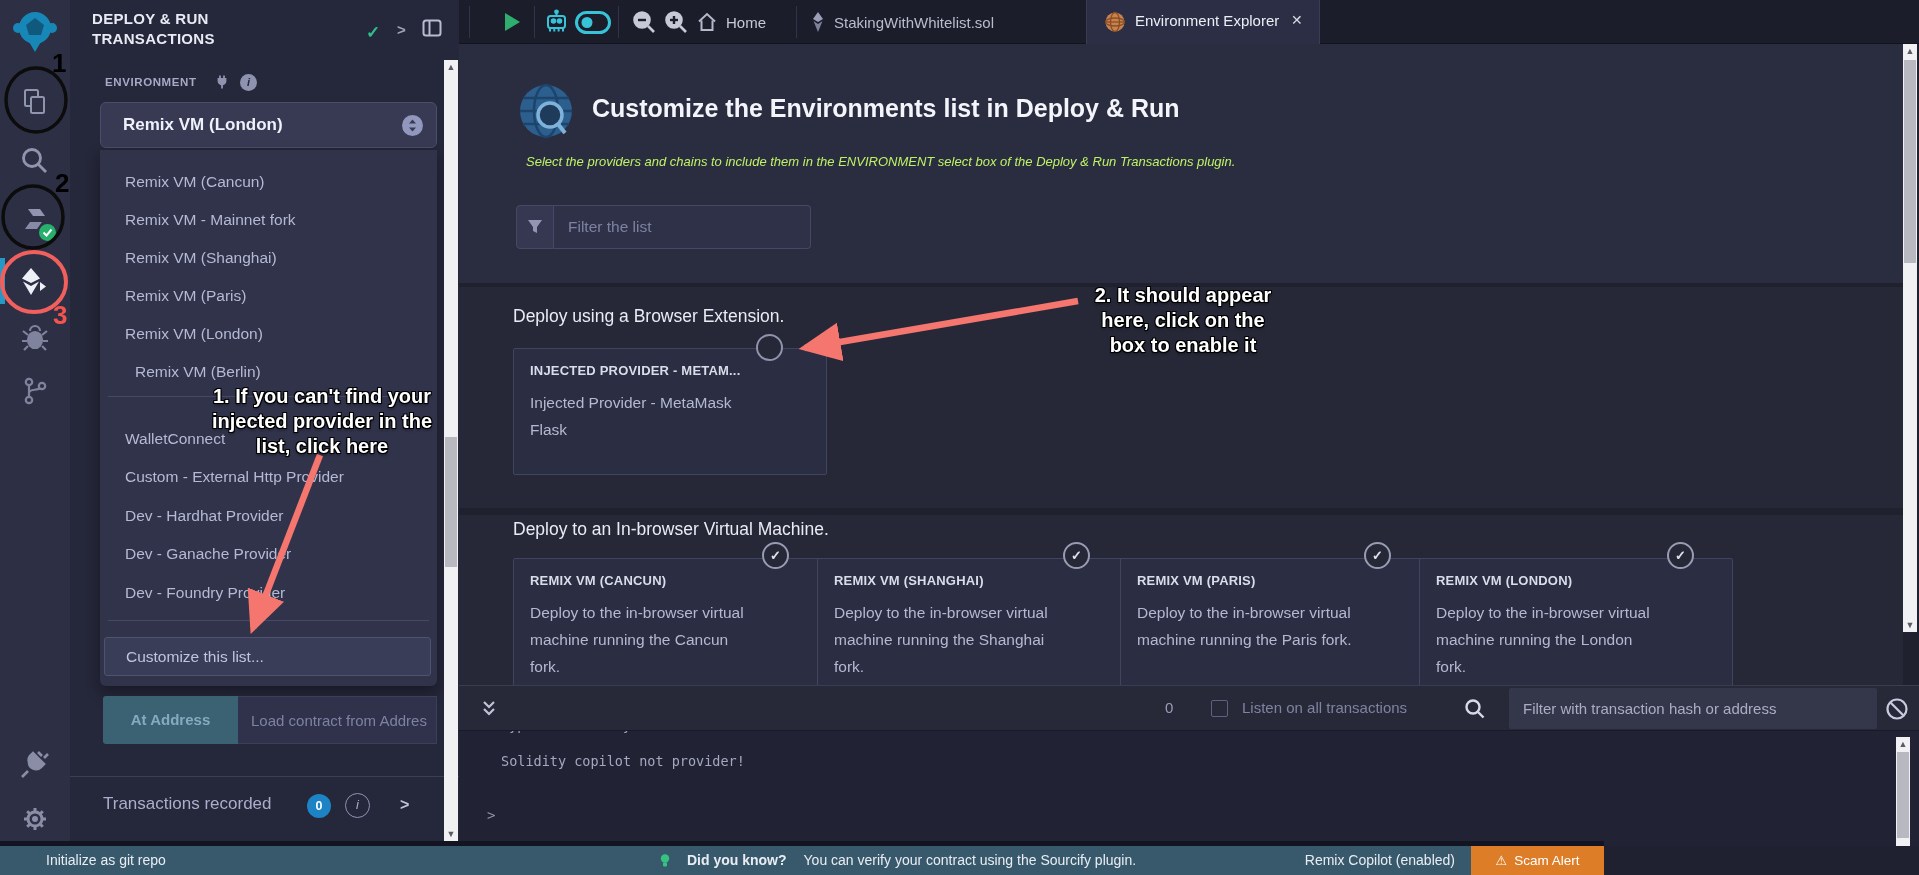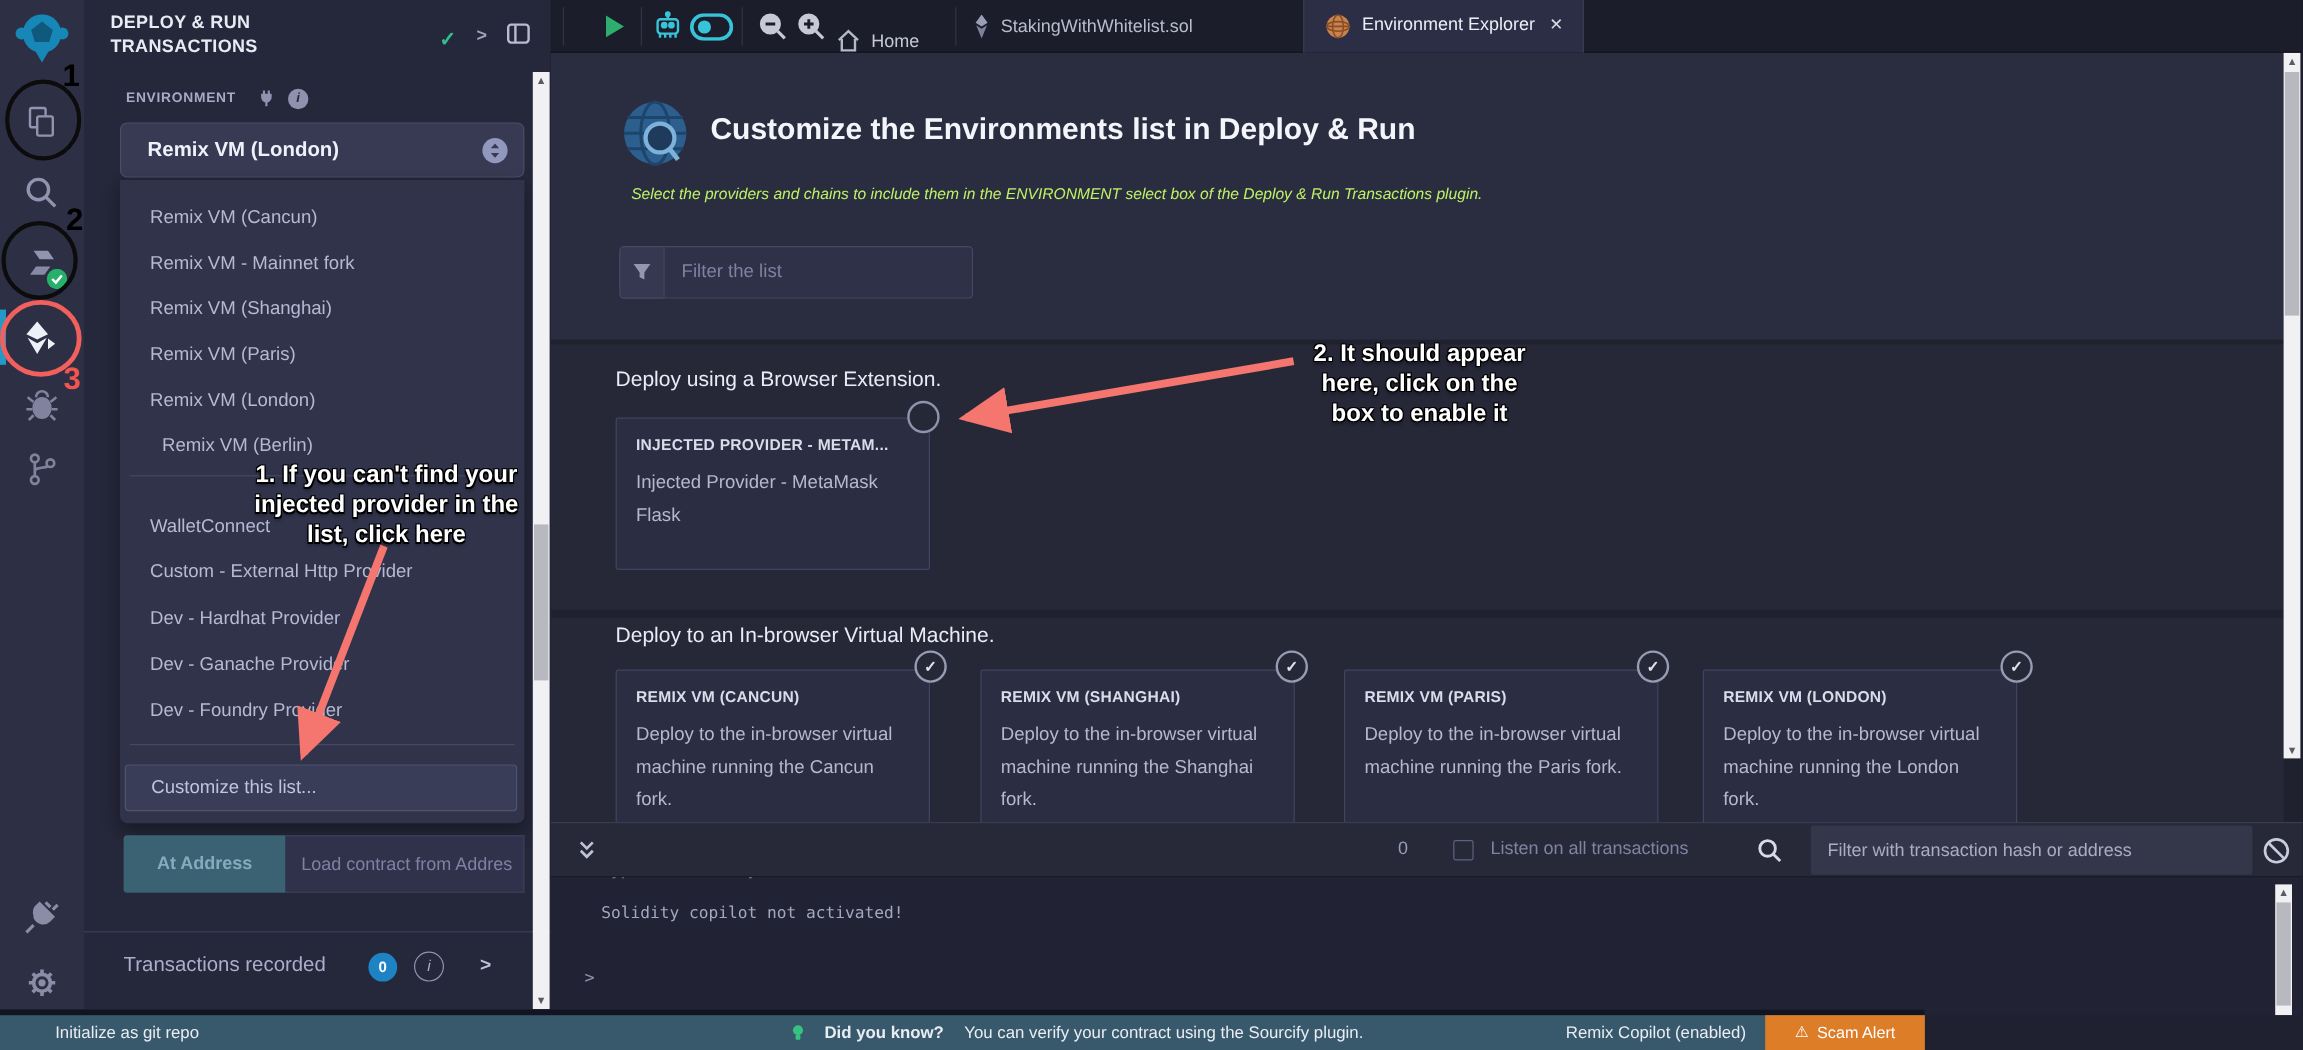--- a/index.html
+++ b/index.html
@@ -71,21 +71,21 @@
   .main-title{position:absolute;left:133px;top:50px;font-size:25px;font-weight:600;color:#f4f5fb;}
   .main-sub{position:absolute;left:67px;top:110px;font-size:13px;font-style:italic;color:#bef264;}
   .funnel-box{position:absolute;left:57px;top:161px;width:38px;height:44px;background:#353850;
               border:1px solid #454963;border-radius:4px 0 0 4px;box-sizing:border-box;
               display:flex;align-items:center;justify-content:center;}
   .filter-input{position:absolute;left:95px;top:161px;width:257px;height:44px;background:#2e3147;
                 border:1px solid #454963;border-left:none;border-radius:0 4px 4px 0;box-sizing:border-box;
                 color:#c6c9dd;font-size:15.5px;padding:0 0 0 14px;font-family:"Liberation Sans",sans-serif;}
   input::placeholder{color:#7e82a2;opacity:1;}
   .sec-title{position:absolute;left:54px;font-size:17.5px;color:#e9ebf5;}
-  .card{position:absolute;width:262px;background:#2b2e43;border:1px solid #40445e;box-sizing:border-box;border-radius:2px;}
+  .card{position:absolute;width:314px;background:#2b2e43;border:1px solid #40445e;box-sizing:border-box;border-radius:2px;}
   .card .ct{position:absolute;left:16px;top:14px;font-size:13px;font-weight:700;color:#d9dce9;letter-spacing:.2px;}
   .card .cb{position:absolute;left:16px;top:40px;width:225px;font-size:15.5px;line-height:27px;color:#b4b8d0;}
   .chk-circle{position:absolute;width:27px;height:27px;border-radius:50%;border:2px solid #989cb2;
               box-sizing:border-box;background:#262838;color:#dfe2ec;font-size:13px;font-weight:700;
               text-align:center;line-height:23px;}
   .chk-empty{border-color:#8f93ab;}
 
   
   .terminal{position:absolute;left:459px;top:685px;width:1460px;height:161px;background:#212334;overflow:hidden;}
   .term-line{position:absolute;left:42px;font-family:"DejaVu Sans Mono",monospace;font-size:13.5px;color:#9da0b8;white-space:pre;}
@@ -317,21 +317,21 @@
           <g fill="none" stroke="#c7c9d6" stroke-width="2.6">
         <circle cx="11" cy="11" r="7.5" fill="#c7c9d6"></circle>
             <line x1="17" y1="17" x2="23" y2="23"></line>
           </g>
         <g stroke="#1b1d2a" stroke-width="2.4">
             <line x1="7" y1="11" x2="15" y2="11"></line>
             <line x1="11" y1="7" x2="11" y2="15"></line>
           </g>
       </svg>
     </div>
-    <div class="abs" style="left:238px;top:12px;display:flex;align-items:center;gap:9px;margin-top:12px;">
+    <div class="abs" style="left:238px;top:12px;display:flex;align-items:center;gap:9px;">
       <svg width="20" height="20" viewBox="0 0 20 20">
         <g fill="none" stroke="#b5b8c9" stroke-width="2">
             <path d="M2 9.5 L10 2 L18 9.5"></path>
             <path d="M4.5 8.5 V18 H15.5 V8.5"></path>
           </g>
       </svg>
       <span class="tab-label">Home</span>
     </div>
     <div class="tb-div" style="left:337px;"></div>
     <div class="abs" style="left:352px;top:12px;display:flex;align-items:center;gap:9px;">
@@ -419,21 +419,21 @@
 
     <div class="sbar" style="left:1444px;top:0;width:14px;height:588px;">
       <div class="arr" style="top:0;">▲</div>
       <div class="thumb" style="top:16px;height:203px;"></div>
       <div class="arr" style="bottom:0;">▼</div>
     </div>
   </div>
 
   <div class="terminal">
     <div class="term-line" style="top:32px;">Type the library name to see available commands.</div>
-    <div class="term-line" style="top:68px;color:#a4a8bf;">Solidity copilot not activated!</div>
+    <div class="term-line" style="top:68px;color:#a4a8bf;">Solidity copilot not provider!</div>
     <div class="term-prompt">&gt;</div>
 
     <div class="term-toolbar">
       <div class="abs" style="left:22px;top:14px;">
         <svg width="16" height="18" viewBox="0 0 16 18">
             <g fill="none" stroke="#c0c3d6" stroke-width="2.2">
           <path d="M3 2 L8 7 L13 2"></path>
               <path d="M3 9 L8 14 L13 9"></path>
             </g>
         </svg>

